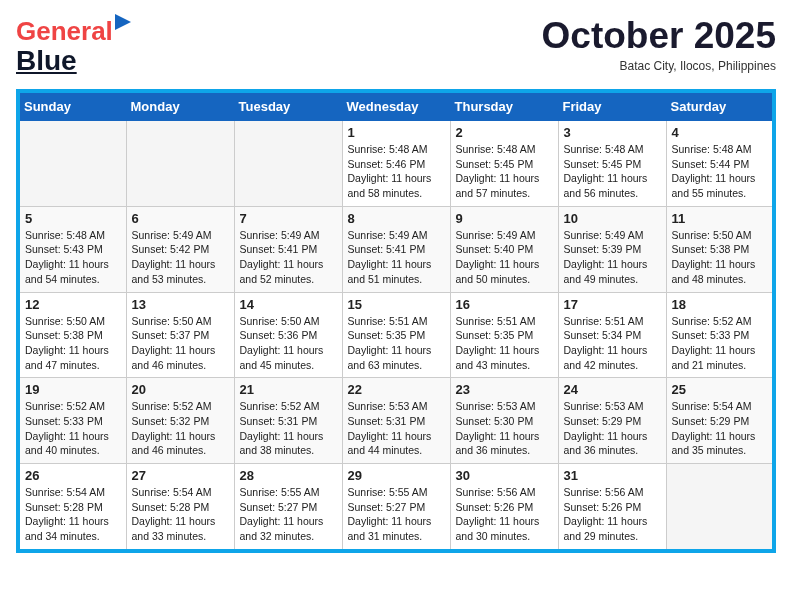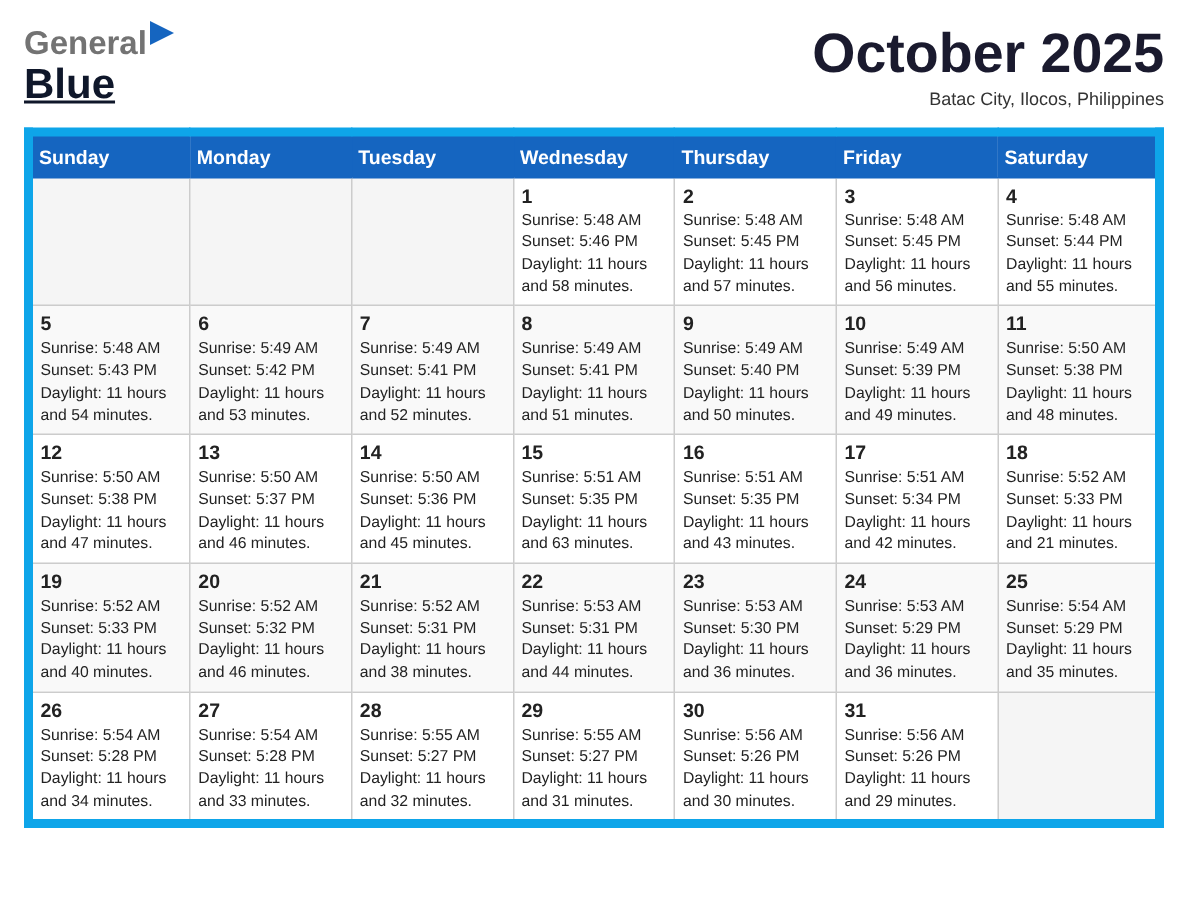--- a/index.html
+++ b/index.html
@@ -31,21 +31,21 @@
       line-height: 1.1;
     }
     .subtitle {
       font-size: 12px;
       color: #333;
       margin-top: 2px;
     }
     .calendar {
       width: 100%;
       border-collapse: collapse;
-      border: 6px solid #0ea5e9;
+      border: 4px solid #0ea5e9;
     }
     .calendar th {
       background-color: #1565C0;
       color: #fff;
       font-size: 13px;
       font-weight: bold;
       padding: 6px 4px;
       text-align: left;
       border: 1px solid #1565C0;
     }
@@ -77,21 +77,21 @@
       background: #f5f5f5 !important;
     }
   </style>
 </head>
 <body>
 
 <div class="header">
   <div class="logo">
     <div style="display:flex;align-items:center;gap:2px;">
       <div style="position:relative;display:inline-block;">
-        <span style="font-size:22px;font-weight:bold;color:#737373;">General</span>
+        <span style="font-size:26px;font-weight:bold;color:#ef4444;">General</span>
         
         <svg style="position:absolute;top:-2px;right:-18px;" width="16" height="22" viewBox="0 0 16 22">
           <polygon points="0,0 16,8 0,16" fill="#1565C0"></polygon>
         </svg>
       </div>
     </div>
     <span style="font-size:28px;font-weight:bold;color:#0f172a;margin-top:-2px;text-decoration:underline;">Blue</span>
   </div>
   <div class="title-block">
     <div class="month-title">October 2025</div>

